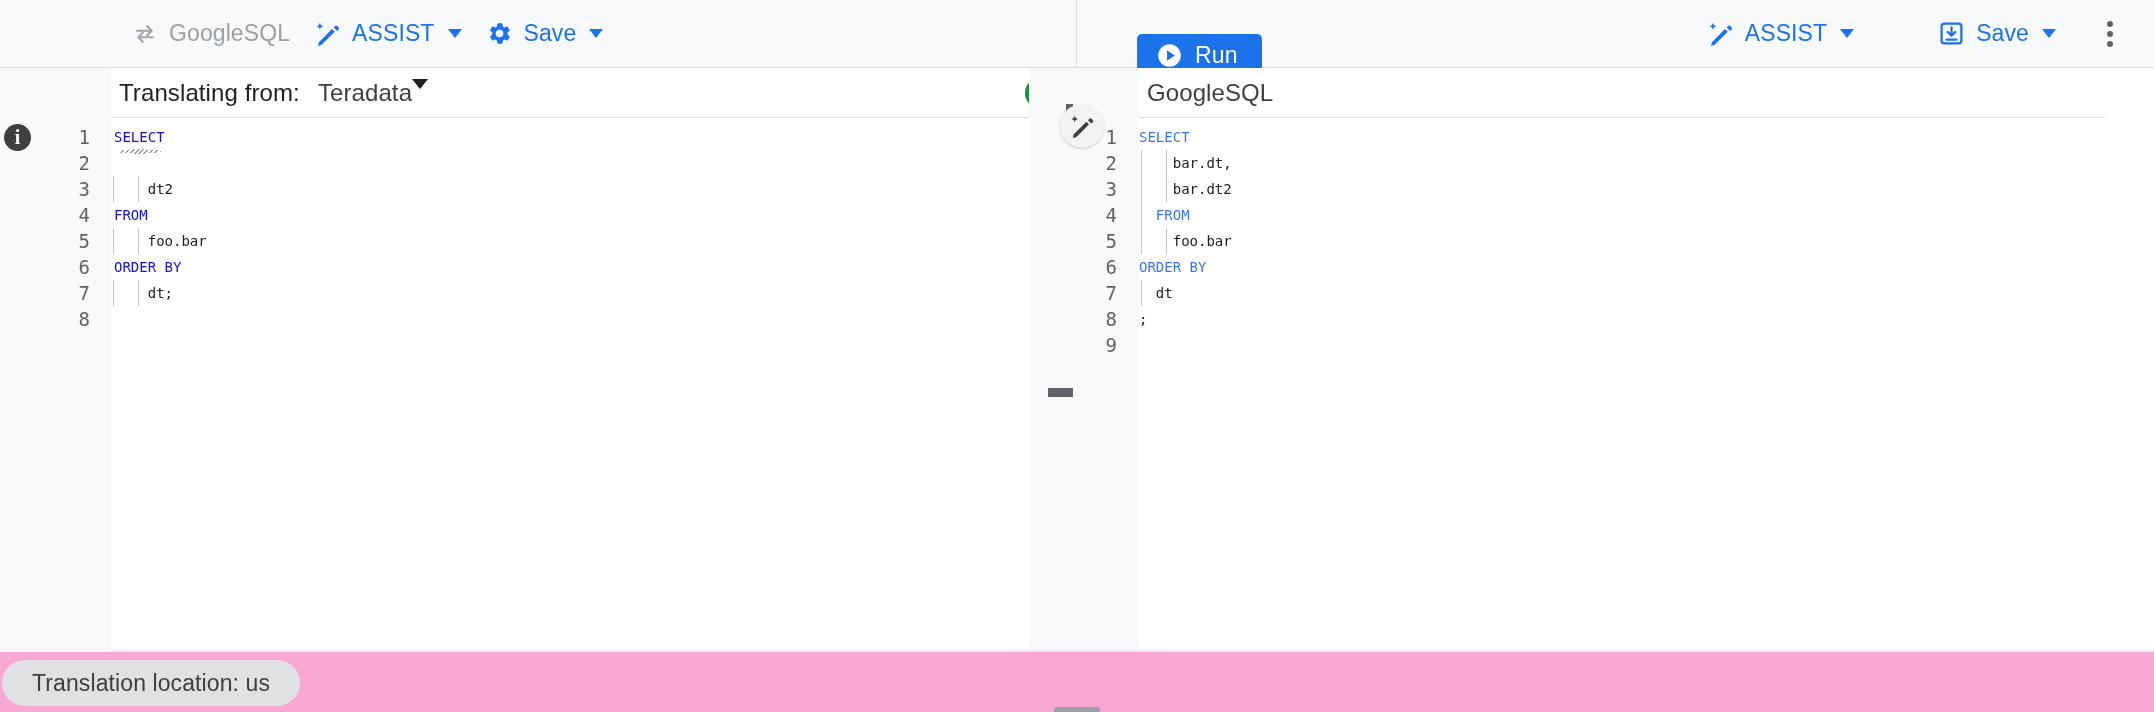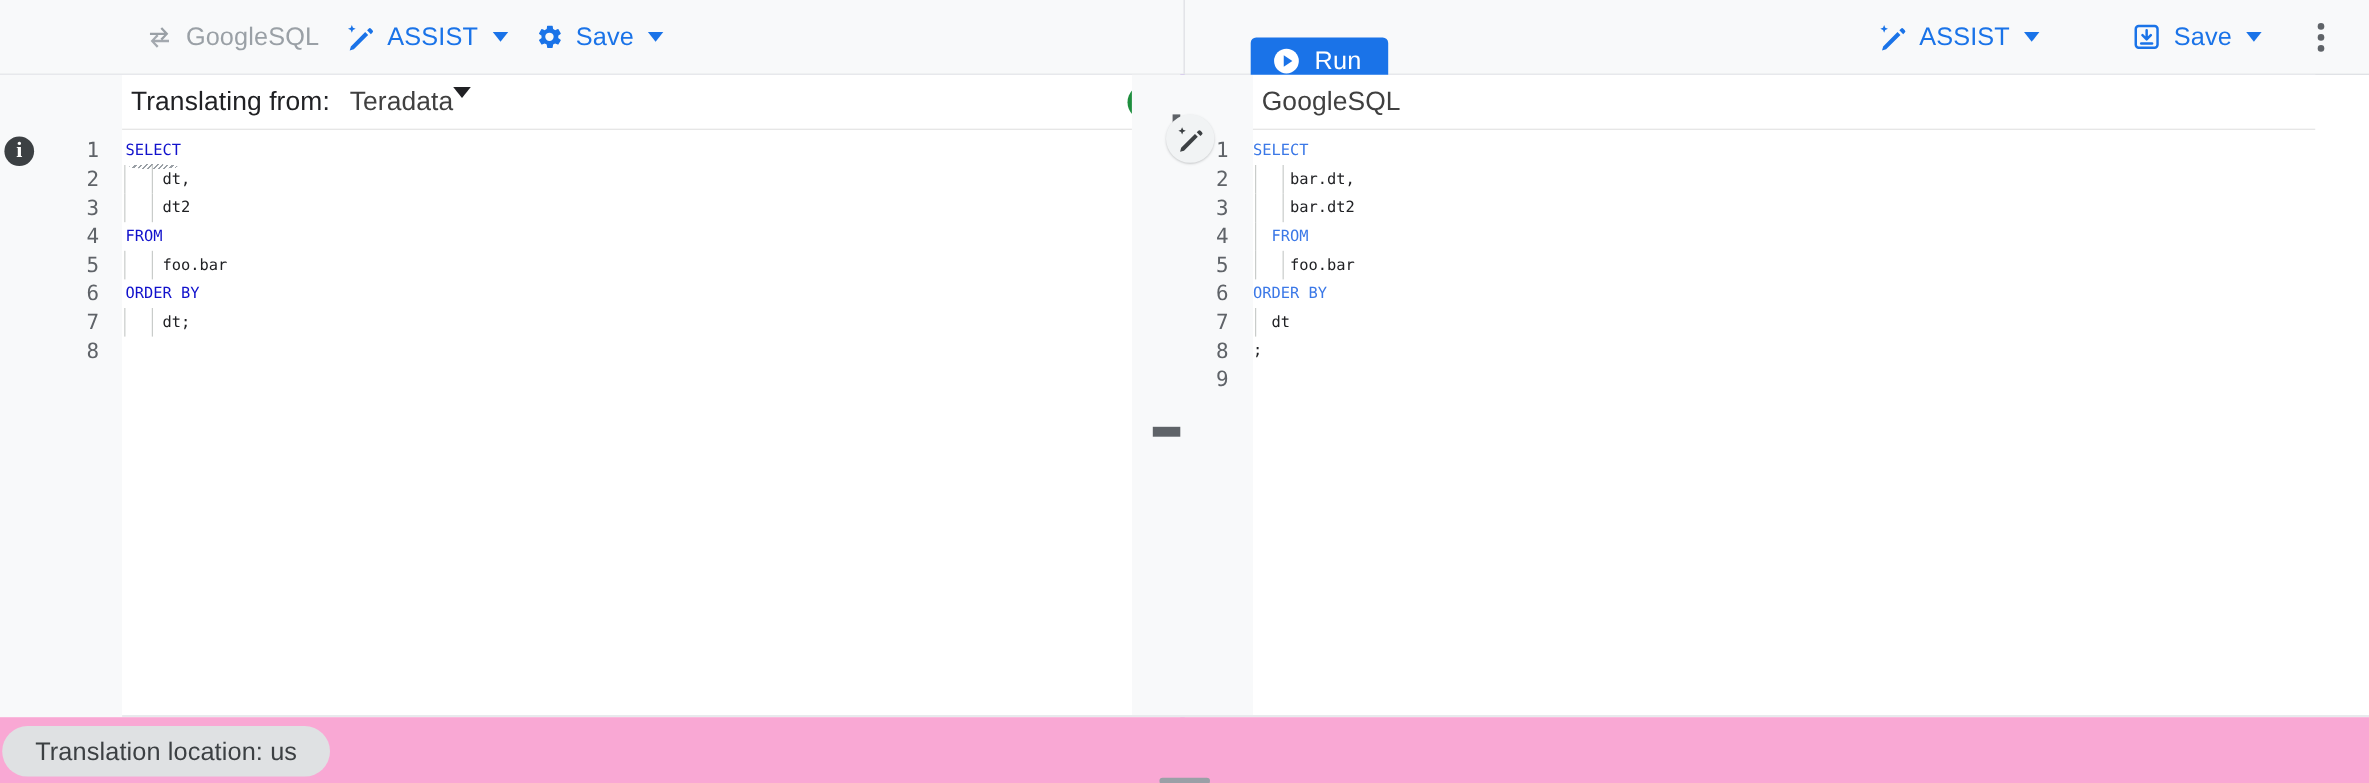--- a/index.html
+++ b/index.html
@@ -423,21 +423,20 @@
 
     <div class="code-area">
       <div class="rows" id="left-rows">
           <div class="code-row" style="position: relative;">
             <div class="ln">1</div>
             <div class="code-txt"><span class="squiggle"><span class="kw-l">SELECT</span></span></div>
             <span class="info-icon">i</span>
           </div>
           <div class="code-row">
             <div class="ln">2</div>
-            <div class="code-txt"><span class="indent-guide" style="left: 2px;"></span><span class="indent-guide" style="left: 27.2px;"></span><span>    dt,</span></div>
           </div>
           <div class="code-row">
             <div class="ln">3</div>
             <div class="code-txt"><span class="indent-guide" style="left: 2px;"></span><span class="indent-guide" style="left: 27.2px;"></span><span>    dt2</span></div>
           </div>
           <div class="code-row">
             <div class="ln">4</div>
             <div class="code-txt"><span class="kw-l">FROM</span></div>
           </div>
           <div class="code-row">

